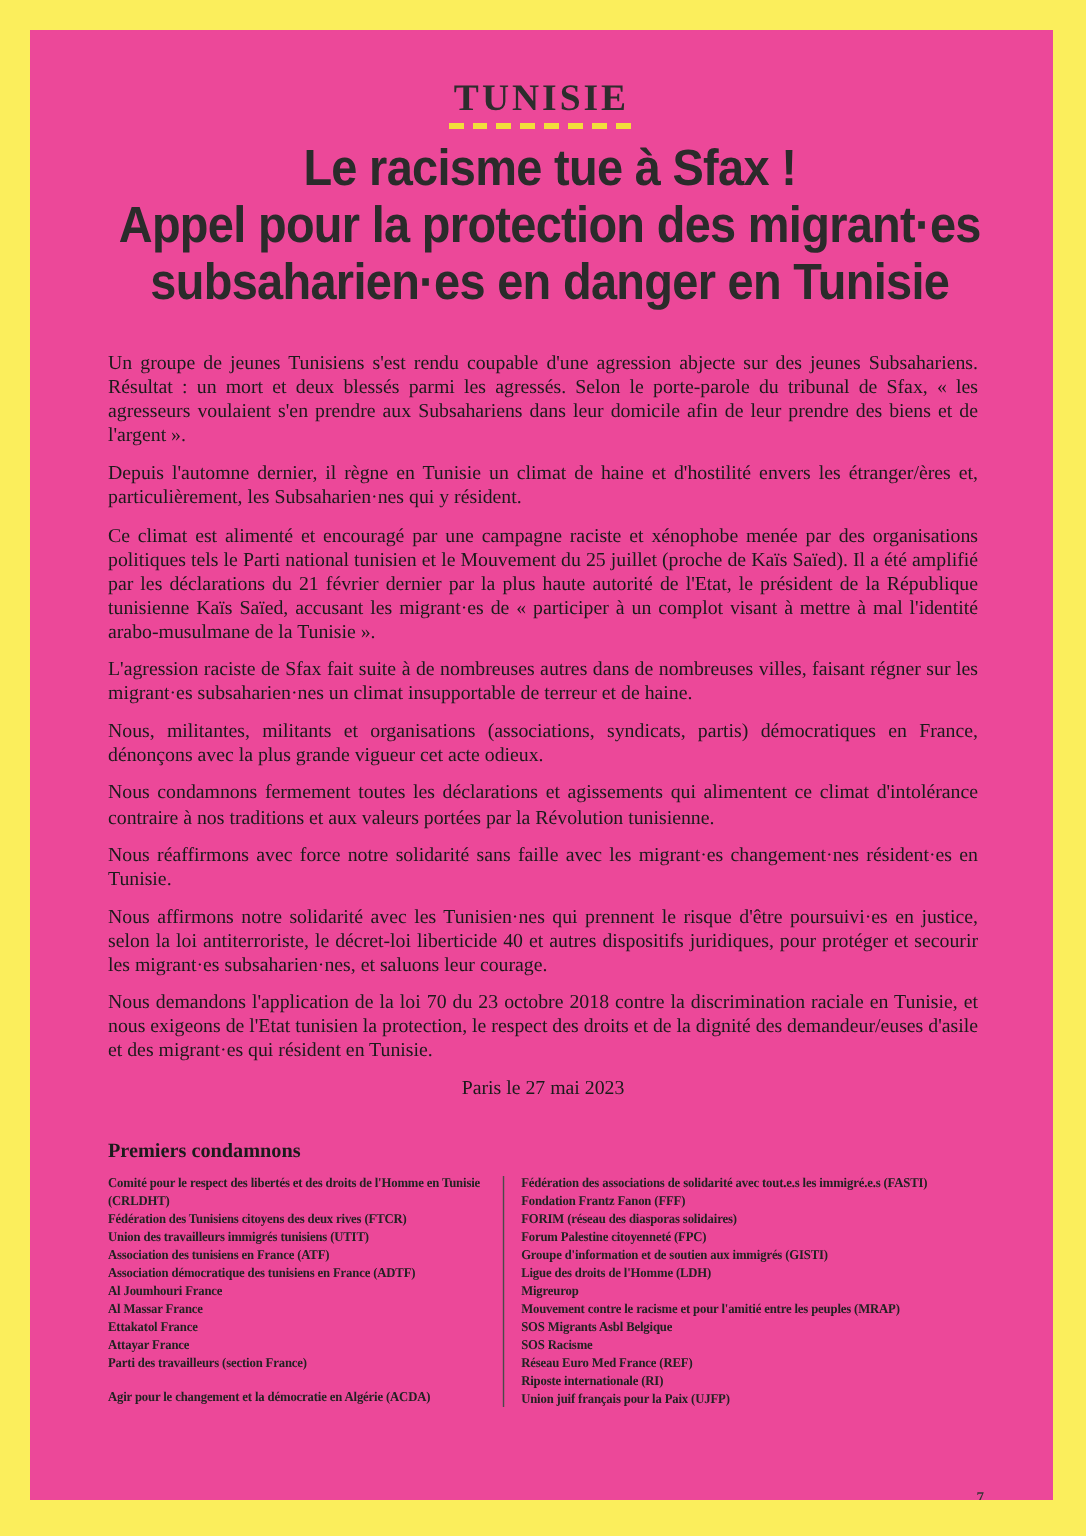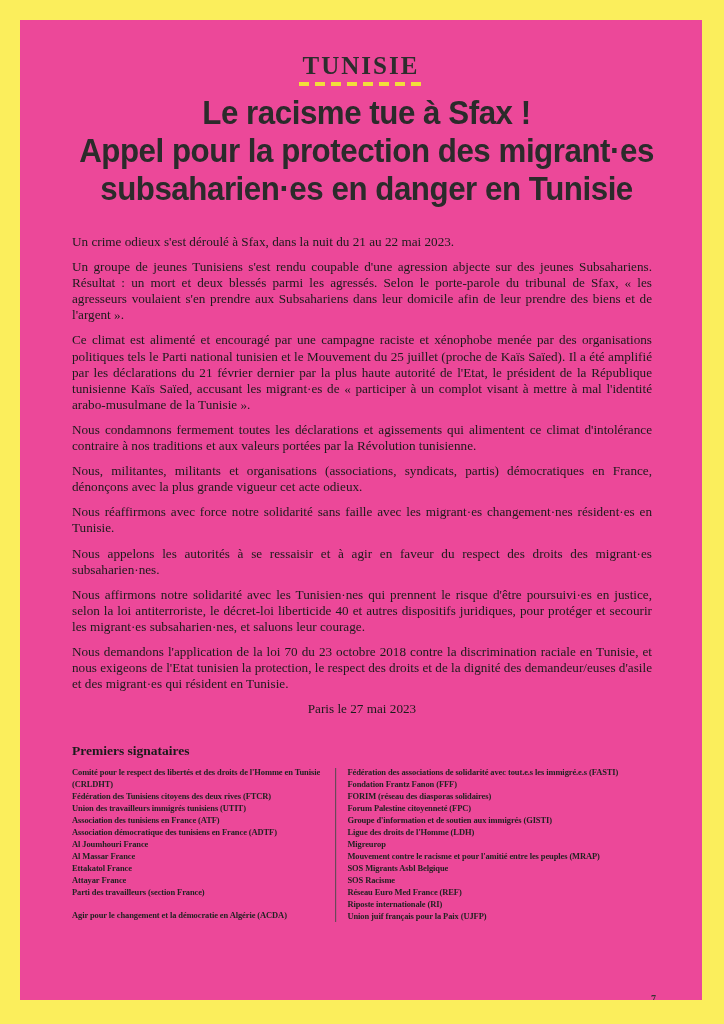--- a/index.html
+++ b/index.html
@@ -110,35 +110,35 @@
     <div class="dash-underline"></div>
   </div>
 
   <div class="main-title">
     <div class="title-line">Le racisme tue à Sfax !</div>
     <div class="title-line">Appel pour la protection des migrant·es</div>
     <div class="title-line">subsaharien·es en danger en Tunisie</div>
   </div>
 
   <div class="body-text">
-      <p class="para">Un crime odieux s'est déroulé à Sfax, dans la nuit du 21 au 22 mai 2023.</p>
       <p class="para">Un groupe de jeunes Tunisiens s'est rendu coupable d'une agression abjecte sur des jeunes Subsahariens. Résultat : un mort et deux blessés parmi les agressés. Selon le porte-parole du tribunal de Sfax, « les agresseurs voulaient s'en prendre aux Subsahariens dans leur domicile afin de leur prendre des biens et de l'argent ».</p>
+      <p class="para">Depuis l'automne dernier, il règne en Tunisie un climat de haine et d'hostilité envers les étranger/ères et, particulièrement, les Subsaharien·nes qui y résident.</p>
       <p class="para">Ce climat est alimenté et encouragé par une campagne raciste et xénophobe menée par des organisations politiques tels le Parti national tunisien et le Mouvement du 25 juillet (proche de Kaïs Saïed). Il a été amplifié par les déclarations du 21 février dernier par la plus haute autorité de l'Etat, le président de la République tunisienne Kaïs Saïed, accusant les migrant·es de « participer à un complot visant à mettre à mal l'identité arabo-musulmane de la Tunisie ».</p>
+      <p class="para">L'agression raciste de Sfax fait suite à de nombreuses autres dans de nombreuses villes, faisant régner sur les migrant·es subsaharien·nes un climat insupportable de terreur et de haine.</p>
+      <p class="para">Nous, militantes, militants et organisations (associations, syndicats, partis) démocratiques en France, dénonçons avec la plus grande vigueur cet acte odieux.</p>
       <p class="para">Nous condamnons fermement toutes les déclarations et agissements qui alimentent ce climat d'intolérance contraire à nos traditions et aux valeurs portées par la Révolution tunisienne.</p>
-      <p class="para">Nous, militantes, militants et organisations (associations, syndicats, partis) démocratiques en France, dénonçons avec la plus grande vigueur cet acte odieux.</p>
       <p class="para">Nous réaffirmons avec force notre solidarité sans faille avec les migrant·es changement·nes résident·es en Tunisie.</p>
-      <p class="para">Nous appelons les autorités à se ressaisir et à agir en faveur du respect des droits des migrant·es subsaharien·nes.</p>
       <p class="para">Nous affirmons notre solidarité avec les Tunisien·nes qui prennent le risque d'être poursuivi·es en justice, selon la loi antiterroriste, le décret-loi liberticide 40 et autres dispositifs juridiques, pour protéger et secourir les migrant·es subsaharien·nes, et saluons leur courage.</p>
       <p class="para">Nous demandons l'application de la loi 70 du 23 octobre 2018 contre la discrimination raciale en Tunisie, et nous exigeons de l'Etat tunisien la protection, le respect des droits et de la dignité des demandeur/euses d'asile et des migrant·es qui résident en Tunisie.</p>
     </div>
 
   <div class="dateline">Paris le 27 mai 2023</div>
 
   <div class="signatories">
-    <div class="sig-heading">Premiers signataires</div>
+    <div class="sig-heading">Premiers condamnons</div>
     <div class="sig-columns">
       <div class="sig-col-left">
           <div class="sig-group">
             <div class="sig-item">Comité pour le respect des libertés et des droits de l'Homme en Tunisie (CRLDHT)</div>
             <div class="sig-item">Fédération des Tunisiens citoyens des deux rives (FTCR)</div>
             <div class="sig-item">Union des travailleurs immigrés tunisiens (UTIT)</div>
             <div class="sig-item">Association des tunisiens en France (ATF)</div>
             <div class="sig-item">Association démocratique des tunisiens en France (ADTF)</div>
             <div class="sig-item">Al Joumhouri France</div>
             <div class="sig-item">Al Massar France</div>

